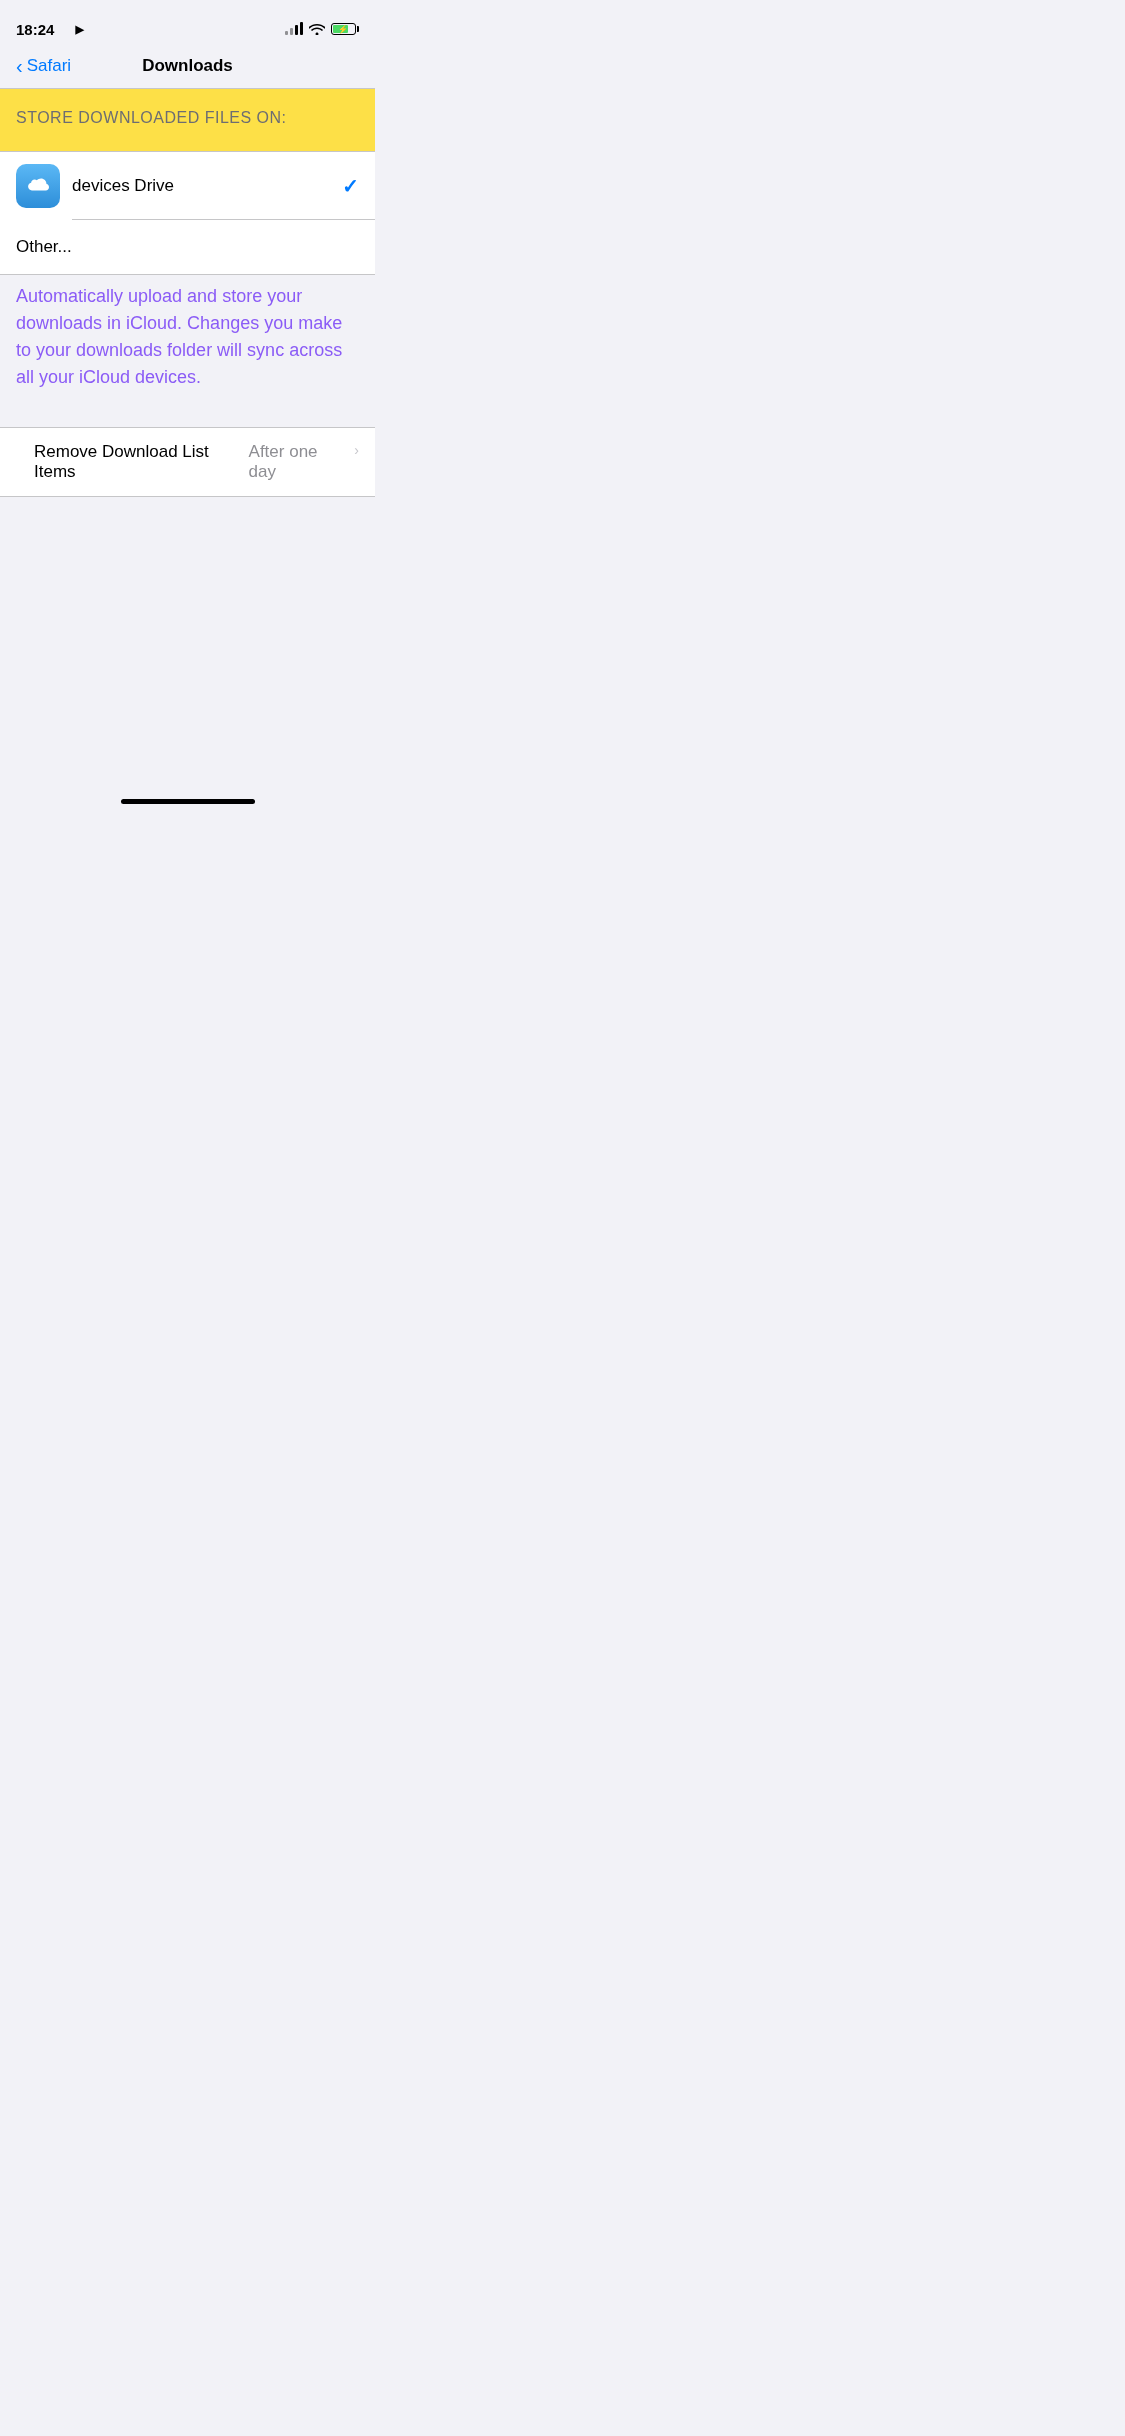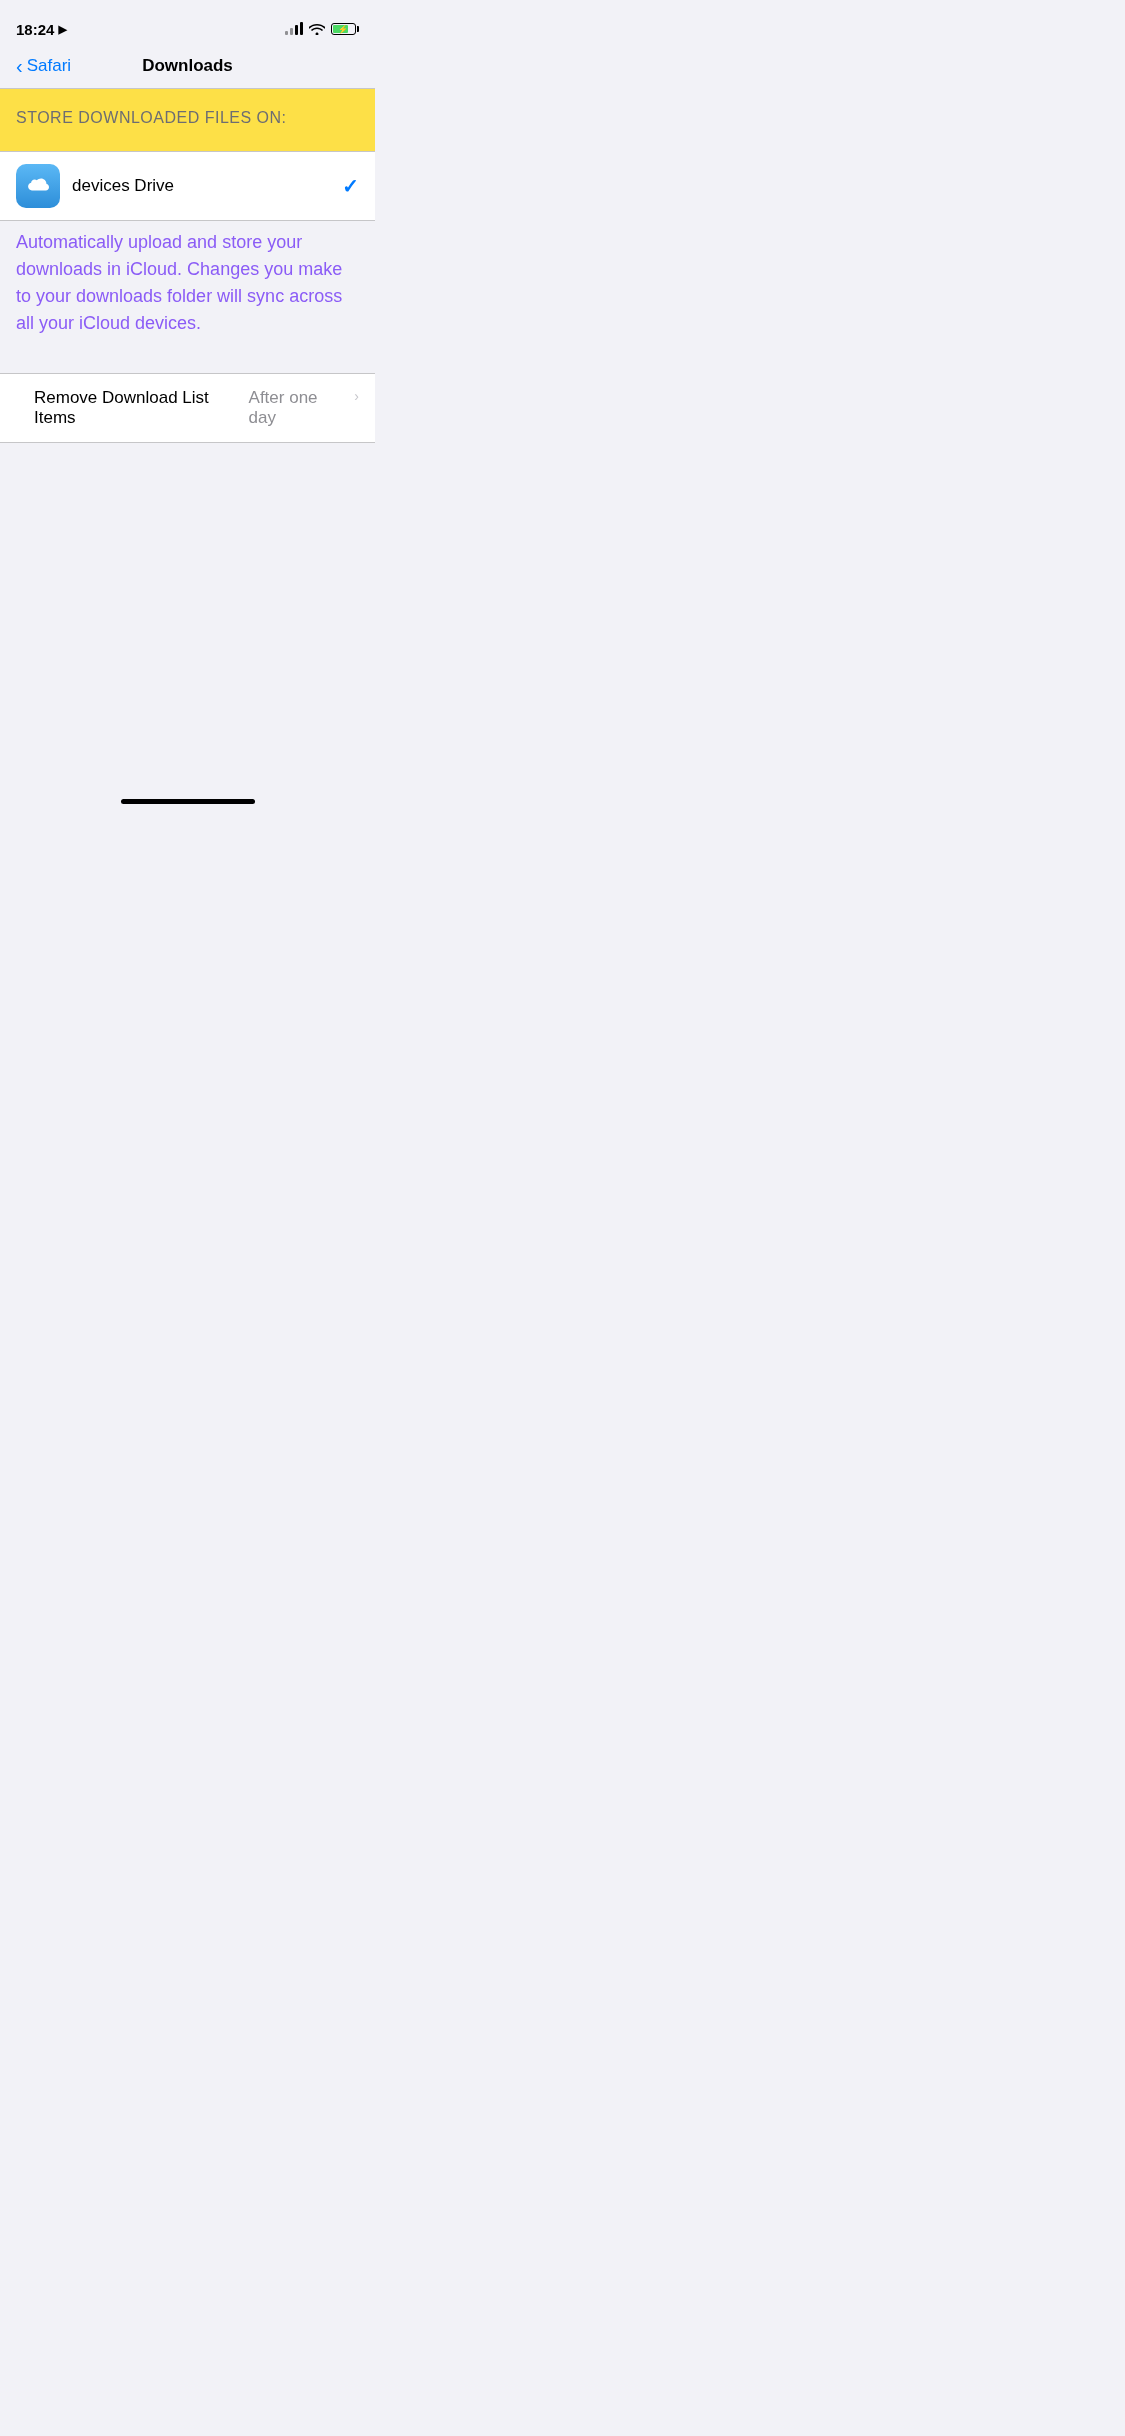--- a/index.html
+++ b/index.html
@@ -23,21 +23,21 @@
       height: 44px;
       background: #f2f2f7;
     }
 
     .status-time {
       font-size: 15px;
       font-weight: 600;
       color: #000;
       display: flex;
       align-items: center;
-      gap: 4px;
+      gap: 21px;
     }
 
     .status-icons {
       display: flex;
       align-items: center;
       gap: 6px;
     }
 
     .signal-bars {
       display: flex;
@@ -311,20 +311,23 @@
     <div class="item-icon icloud-icon">
       <svg width="28" height="20" viewBox="0 0 28 20" fill="none">
         <path d="M22.5 8.1C22.5 8.1 22.5 8.0 22.5 8C22.5 4.97 20.03 2.5 17 2.5C15.37 2.5 13.9 3.2 12.88 4.33C12.28 3.82 11.48 3.5 10.6 3.5C8.72 3.5 7.2 5.0 7.1 6.87C5.37 7.26 4.1 8.8 4.1 10.6C4.1 12.7 5.8 14.4 7.9 14.4H21.8C23.57 14.4 25 12.97 25 11.2C25 9.64 23.93 8.33 22.5 8.1Z" fill="white"></path>
       </svg>
     </div>
     <span class="item-label">devices Drive</span>
     <span class="item-check">✓</span>
   </div>
 
 
+  <div class="list-item list-item-no-icon" style="padding-left: 16px;">
+    <span class="item-label">Other...</span>
+  </div>
 
 </div>
 
 <div class="section-footer">Automatically upload and store your downloads in iCloud. Changes you make to your downloads folder will sync across all your iCloud devices.</div>
 
 <div class="remove-section">
   <div class="remove-item">
     <span class="remove-label">Remove Download List Items</span>
     <div class="remove-value">
       <span>After one day</span>

